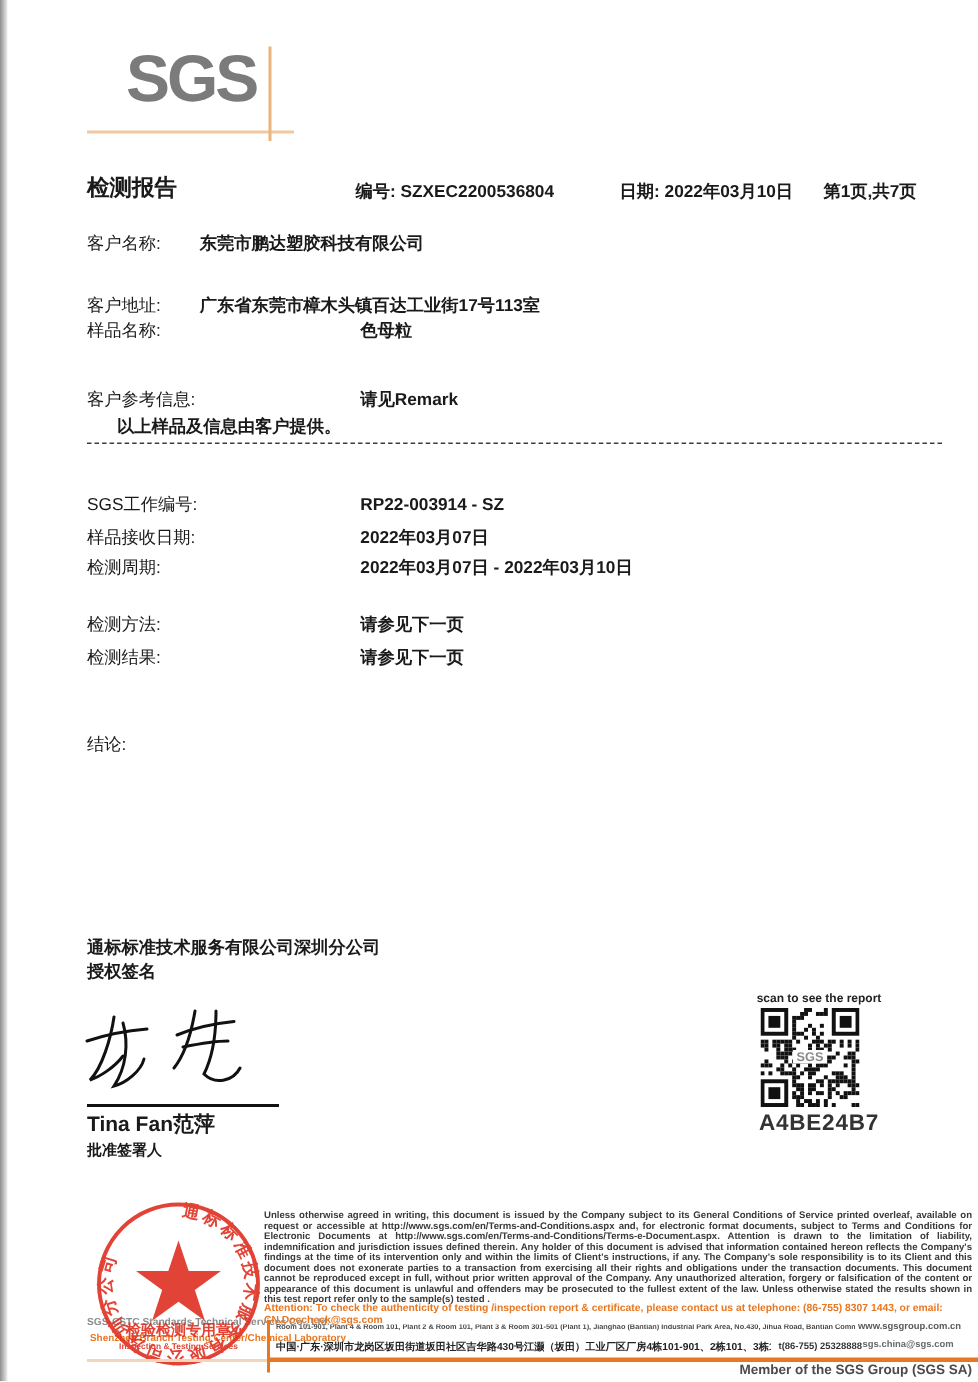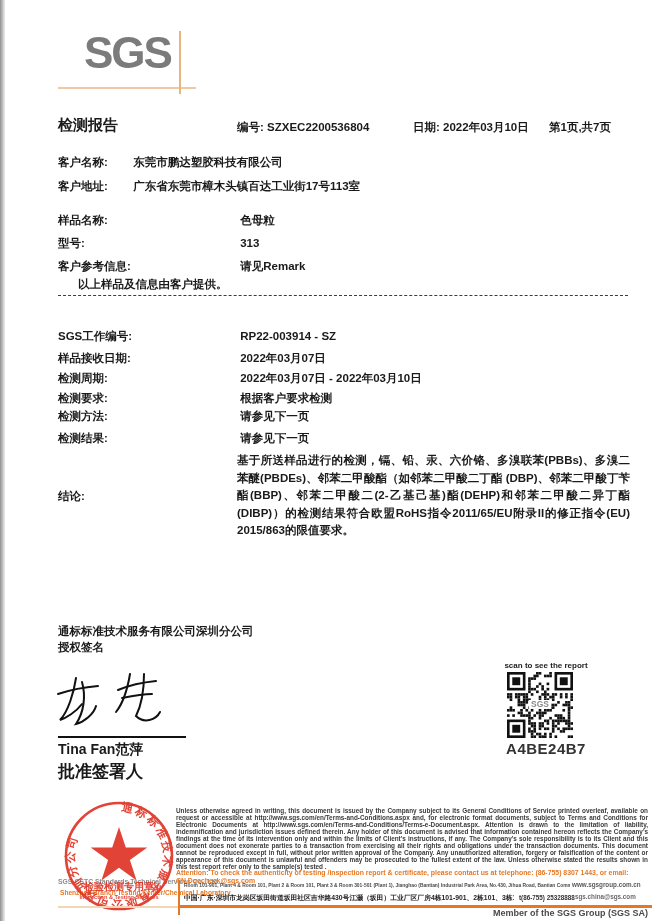--- a/index.html
+++ b/index.html
@@ -11,31 +11,31 @@
   
   .logo-text{left:84px;top:31px;font-size:44px;font-weight:700;color:#7b7b7b;letter-spacing:-2px;line-height:1;}
   .peach-h{left:58px;top:87px;width:138px;height:2px;background:#f0c9a0;}
   .peach-v{left:179px;top:31px;width:2px;height:63px;background:#e9b57c;}
   
   .title{left:58px;top:116px;font-size:15px;font-weight:700;}
   .hfield{top:120px;font-size:11.5px;font-weight:600;}
   .hfield .lbl{font-weight:600;text-align:right;}
   
   .row{position:absolute;left:58px;font-size:11.5px;font-weight:600;white-space:nowrap;}
-  .row .lbl{display:inline-block;font-weight:700;}
+  .row .lbl{display:inline-block;font-weight:400;}
   .lblw-narrow{width:72px;}
   .lblw-wide{width:179px;}
   .dashline{left:58px;top:295px;width:570px;border-top:1.5px dashed #3c3c3c;}
   .conclusion-text{left:237px;top:452px;width:393px;font-size:11.5px;font-weight:600;line-height:17.6px;text-align:justify;}
   
   .sig-company{left:58px;top:624px;font-size:11.5px;font-weight:600;}
   .sig-auth{left:58px;top:640px;font-size:11.5px;font-weight:600;text-align:center;}
   .sig-underline{left:58px;top:736px;width:128px;height:2px;background:#111;}
   .sig-name{left:58px;top:741px;font-size:14px;font-weight:600;}
-  .sig-role{left:58px;top:760px;font-size:17px;font-weight:600;}
+  .sig-role{left:58px;top:760px;font-size:10px;font-weight:600;}
   
   .qr-caption{left:498px;top:661px;width:96px;text-align:center;font-size:8px;font-weight:600;color:#222;}
   .qr-box{left:507px;top:672px;}
   .qr-code-label{left:498px;top:740px;width:96px;text-align:center;font-size:15px;font-weight:600;color:#333;letter-spacing:.5px;}
   
   .legal{left:176px;top:807px;width:472px;font-size:6.4px;line-height:7px;font-weight:600;color:#3a3a3a;text-align:justify;}
   .attention{left:176px;top:869px;width:472px;font-size:6.9px;line-height:7.6px;font-weight:700;color:#e87722;}
   .addr-divider{left:178px;top:880px;width:2px;height:35px;background:#e87722;}
   .addr-en{left:184px;top:883px;width:386px;font-size:4.9px;color:#4a4a4a;font-weight:600;white-space:nowrap;overflow:hidden;}
   .website{left:572px;top:881px;font-size:6.3px;font-weight:700;color:#5a5a5a;}
@@ -67,33 +67,29 @@
   <div class="abs hfield" style="left:413px;">
     <span class="lbl">日期:</span>
     <span>2022年03月10日</span>
   </div>
   <div class="abs hfield" style="left:549px;">第1页,共7页</div>
 
   <div class="row" style="top:155px;">
     <span class="lbl lblw-narrow">客户名称:</span>
     <span>东莞市鹏达塑胶科技有限公司</span>
   </div>
-  <div class="row" style="top:179px;">
+  <div class="row" style="top:196px;">
     <span class="lbl lblw-narrow">客户地址:</span>
     <span>广东省东莞市樟木头镇百达工业街17号113室</span>
   </div>
 
   <div class="row" style="top:213px;">
     <span class="lbl lblw-wide">样品名称:</span>
     <span>色母粒</span>
   </div>
-  <div class="row" style="top:236px;">
-    <span class="lbl lblw-wide">型号:</span>
-    <span>313</span>
-  </div>
   <div class="row" style="top:259px;">
     <span class="lbl lblw-wide">客户参考信息:</span>
     <span>请见Remark</span>
   </div>
   <div class="row" style="top:277px;padding-left:20px;">
     <span>以上样品及信息由客户提供。</span>
   </div>
 
   <div class="abs dashline"></div>
 
@@ -102,37 +98,32 @@
     <span>RP22-003914 - SZ</span>
   </div>
   <div class="row" style="top:351px;">
     <span class="lbl lblw-wide">样品接收日期:</span>
     <span>2022年03月07日</span>
   </div>
   <div class="row" style="top:371px;">
     <span class="lbl lblw-wide">检测周期:</span>
     <span>2022年03月07日 - 2022年03月10日</span>
   </div>
-  <div class="row" style="top:391px;">
-    <span class="lbl lblw-wide">检测要求:</span>
-    <span>根据客户要求检测</span>
-  </div>
   <div class="row" style="top:431px;">
     <span class="lbl lblw-wide">检测结果:</span>
     <span>请参见下一页</span>
   </div>
   <div class="row" style="top:409px;">
     <span class="lbl lblw-wide">检测方法:</span>
     <span>请参见下一页</span>
   </div>
 
   <div class="row" style="top:453px;margin-top:36px;">
     <span class="lbl">结论:</span>
   </div>
-  <div class="abs conclusion-text">基于所送样品进行的检测，镉、铅、汞、六价铬、多溴联苯(PBBs)、多溴二苯醚(PBDEs)、邻苯二甲酸酯（如邻苯二甲酸二丁酯 (DBP)、邻苯二甲酸丁苄酯(BBP)、邻苯二甲酸二(2-乙基己基)酯(DEHP)和邻苯二甲酸二异丁酯(DIBP)）的检测结果符合欧盟RoHS指令2011/65/EU附录II的修正指令(EU) 2015/863的限值要求。</div>
 
   <div class="abs sig-company">通标标准技术服务有限公司深圳分公司</div>
   <div class="abs sig-auth">授权签名</div>
   <svg class="abs" style="left:52px;top:668px;" width="150" height="70" viewBox="0 0 150 70">
     <g fill="none" stroke="#111" stroke-width="2" stroke-linecap="round">
       <path d="M6,26 C18,22 34,19 46,18"></path>
       <path d="M24,10 C22,24 16,44 8,52 C14,50 24,44 30,36"></path>
       <path d="M30,14 C34,28 32,44 24,56 C32,54 42,46 44,38"></path>
       <path d="M66,22 C78,17 94,14 104,13"></path>
       <path d="M78,6 C76,18 72,34 64,44"></path>

